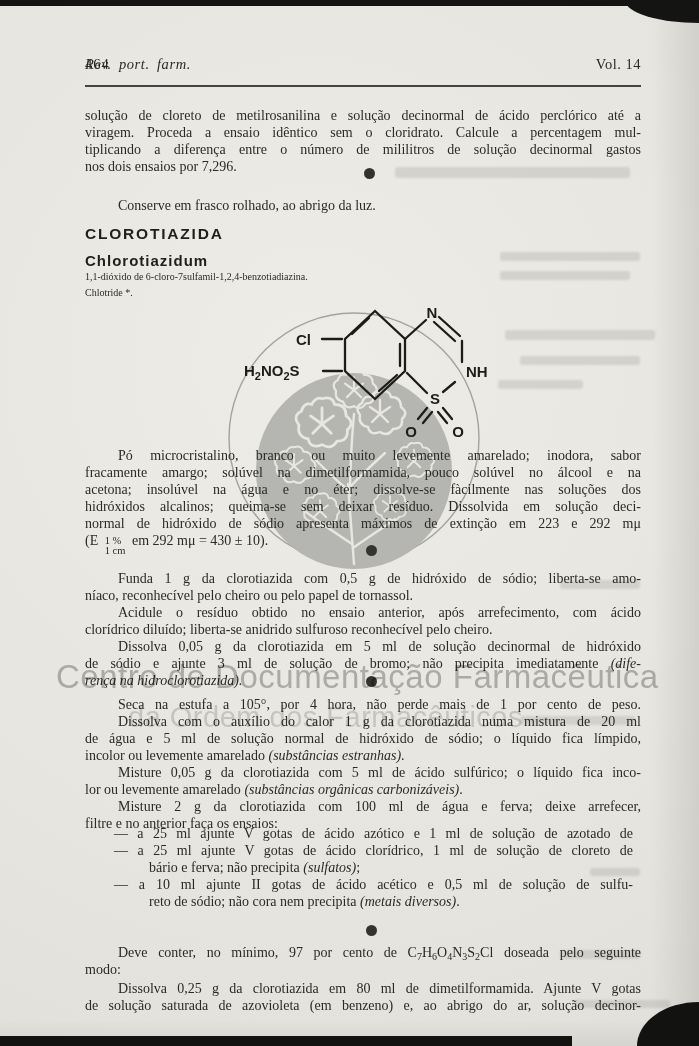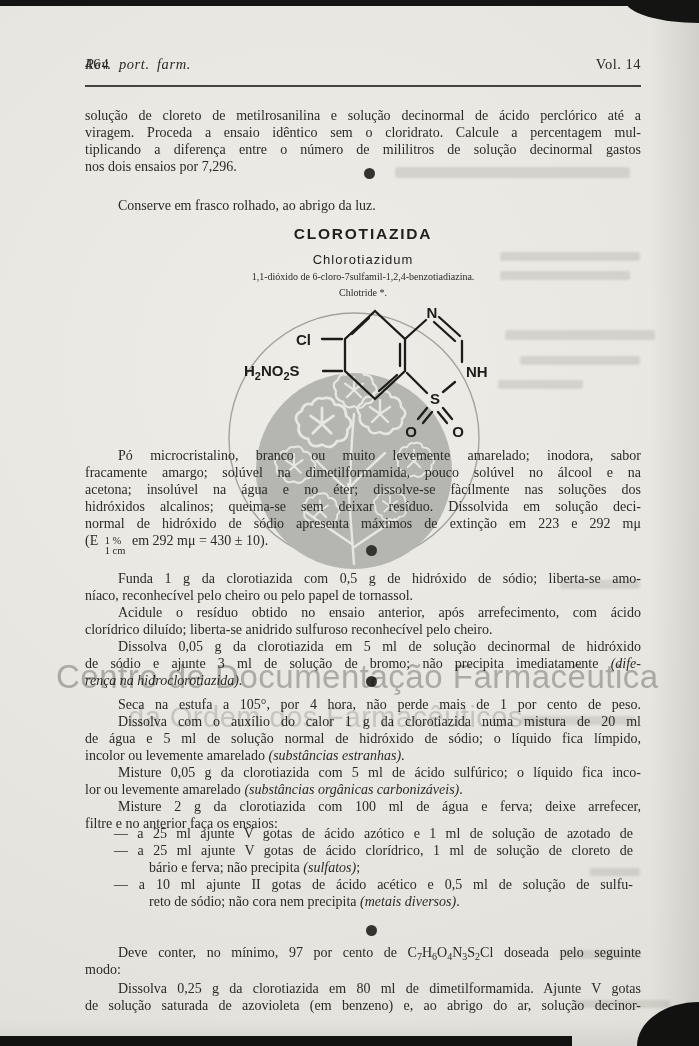--- a/index.html
+++ b/index.html
@@ -24,23 +24,23 @@
   
   .tblock{position:absolute;left:85px;width:556px;z-index:2}
   .tblock.list{left:114px;width:519px}
   .row{font-size:14px;line-height:17px;height:17px;text-align:justify;text-align-last:justify;white-space:normal}
   .row.rag{text-align:left;text-align-last:auto}
   .row.ind{text-indent:33px}
   .row.ind2{text-indent:35px}
   sub{font-size:10px;line-height:0;vertical-align:-3px}
   .frac{display:inline-block;vertical-align:-9px;font-size:10.5px;line-height:10px;text-align:left;margin:0 3px}
   .frac span{display:block}
-  .centerline{position:absolute;left:85px;width:556px;text-align:center;z-index:2}
+  .centerline{position:absolute;left:85px;width:556px;z-index:2}
   .h-title{font-family:"Liberation Sans",sans-serif;font-weight:bold;font-size:15.5px;letter-spacing:1.8px;color:#201f1b}
-  .h-latin{font-family:"Liberation Sans",sans-serif;font-weight:normal;font-size:13px;letter-spacing:1px;color:#201f1b}
+  .h-latin{font-family:"Liberation Sans",sans-serif;font-weight:bold;font-size:15px;letter-spacing:1px;color:#201f1b}
   .h-chem{font-size:10px}
   .dot{position:absolute;width:11px;height:11px;border-radius:50%;background:#34332f;z-index:2}
   
   .wm-stamp{position:absolute;left:222px;top:306px;z-index:1}
   .wm-text{position:absolute;font-family:"Liberation Sans",sans-serif;mix-blend-mode:multiply;z-index:3;white-space:nowrap}
   .wm-text.l1{left:56px;top:658px;font-size:33px;letter-spacing:.5px;color:#8b8b85;opacity:.58}
   .wm-text.l2{left:128px;top:701px;font-size:29px;letter-spacing:.5px;color:#9a9a94;opacity:.38}
   
   .struct{position:absolute;left:230px;top:296px;z-index:2}
   .struct text{font-family:"Liberation Sans",sans-serif;font-weight:bold;font-size:15px;fill:#1d1c1a}

